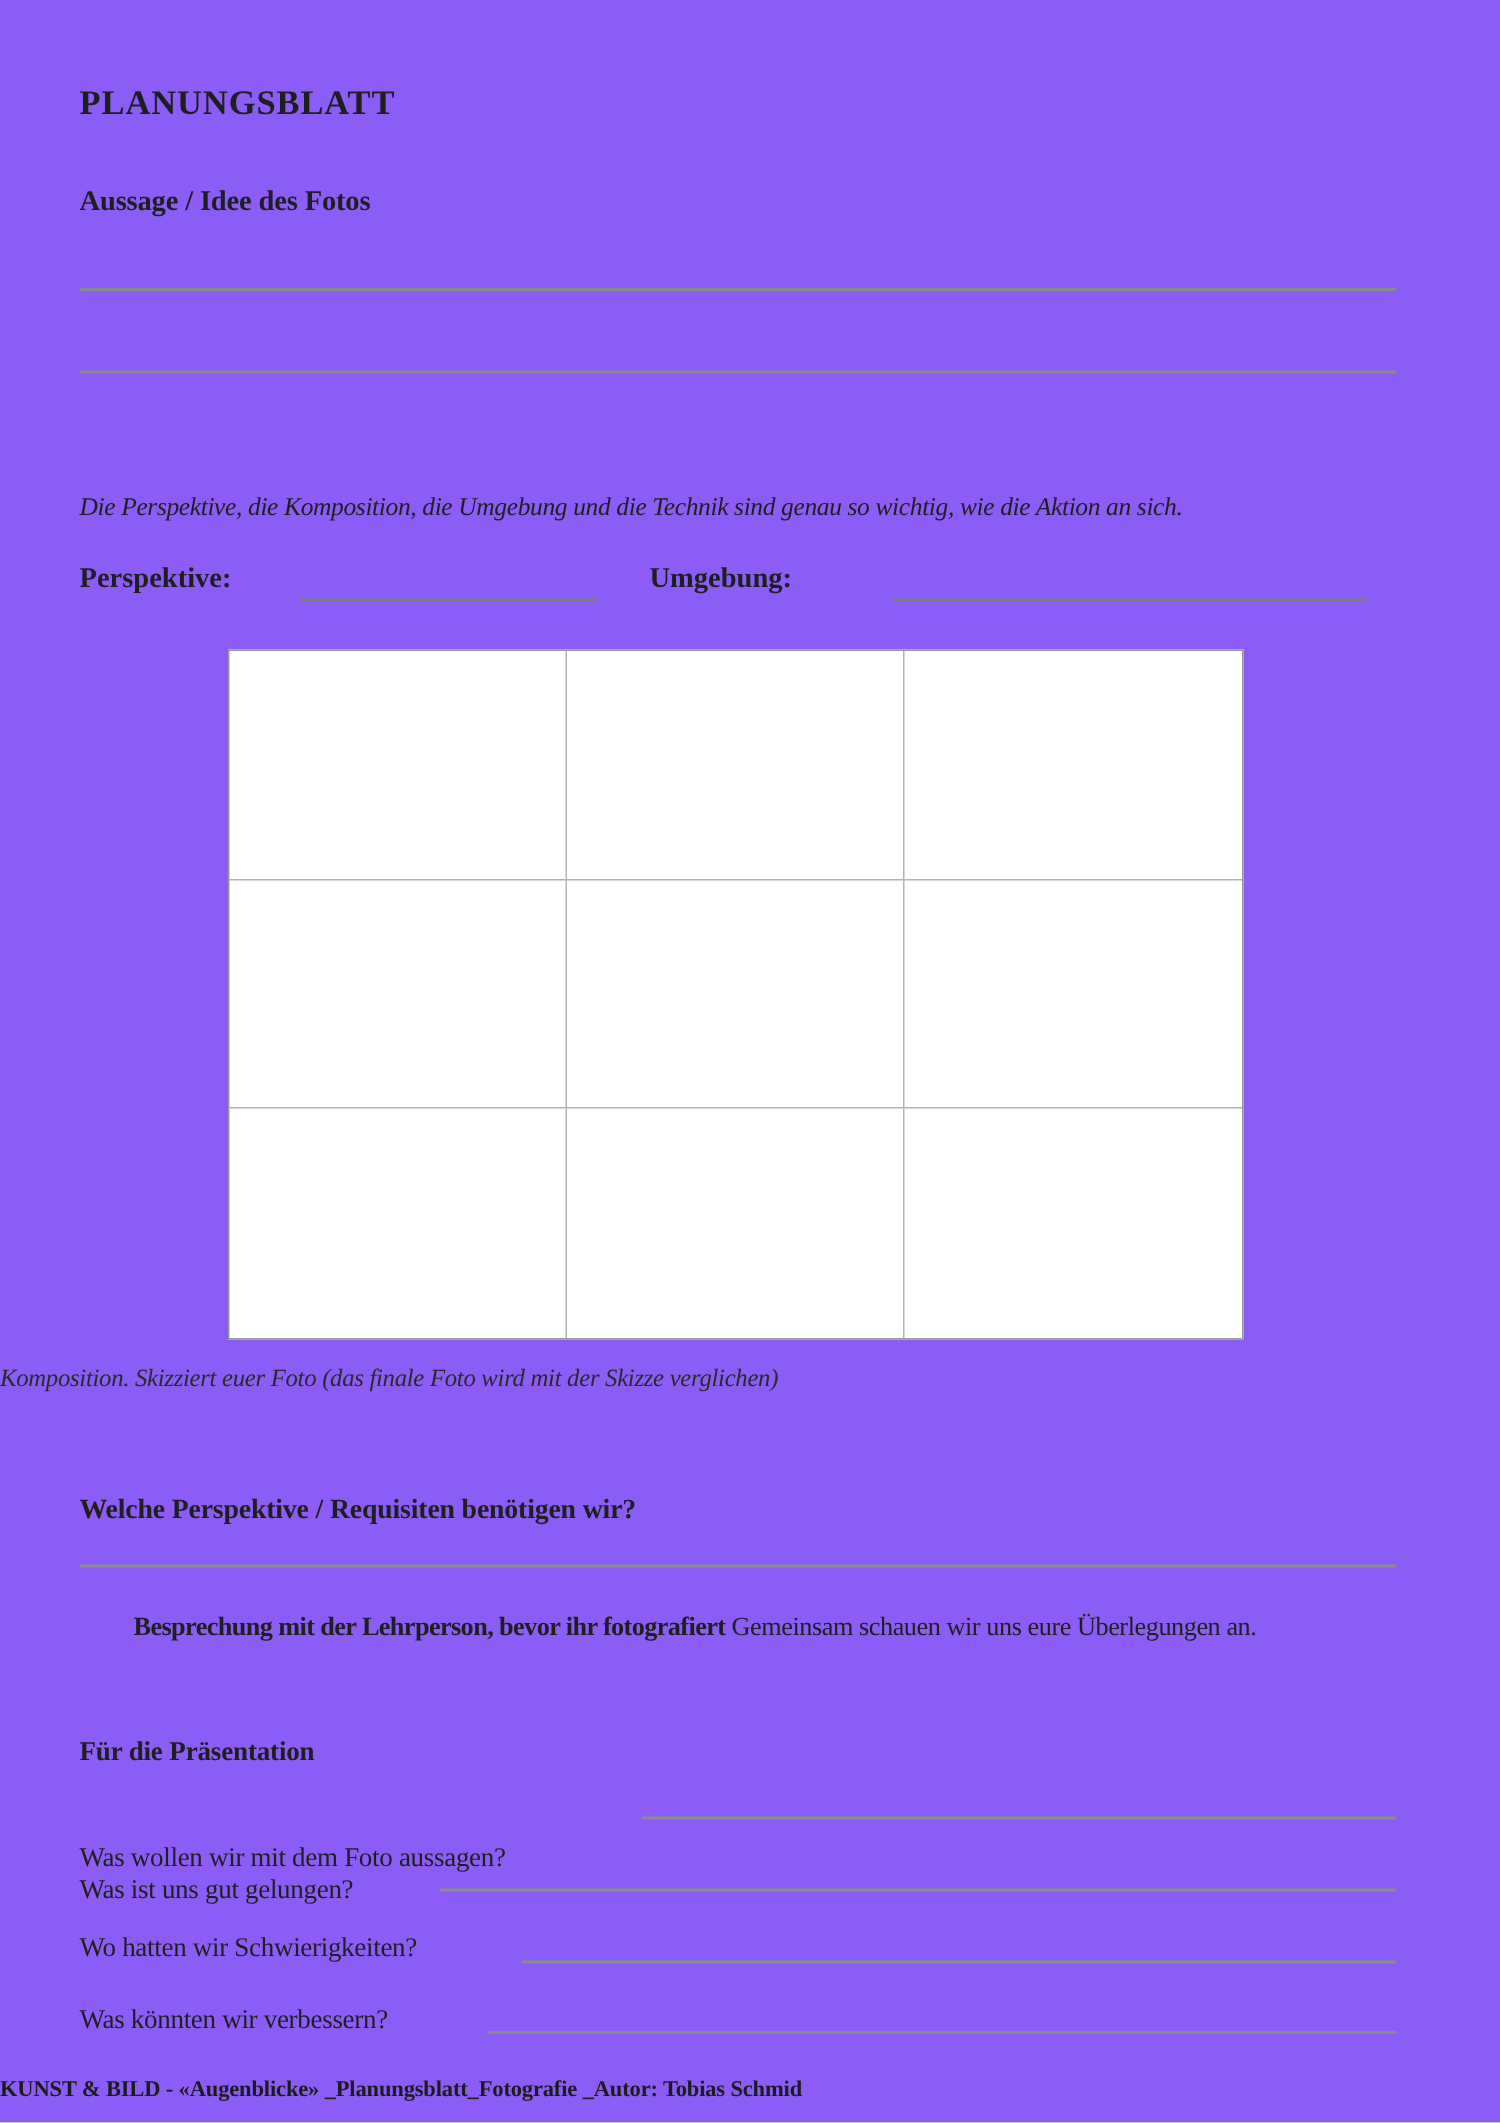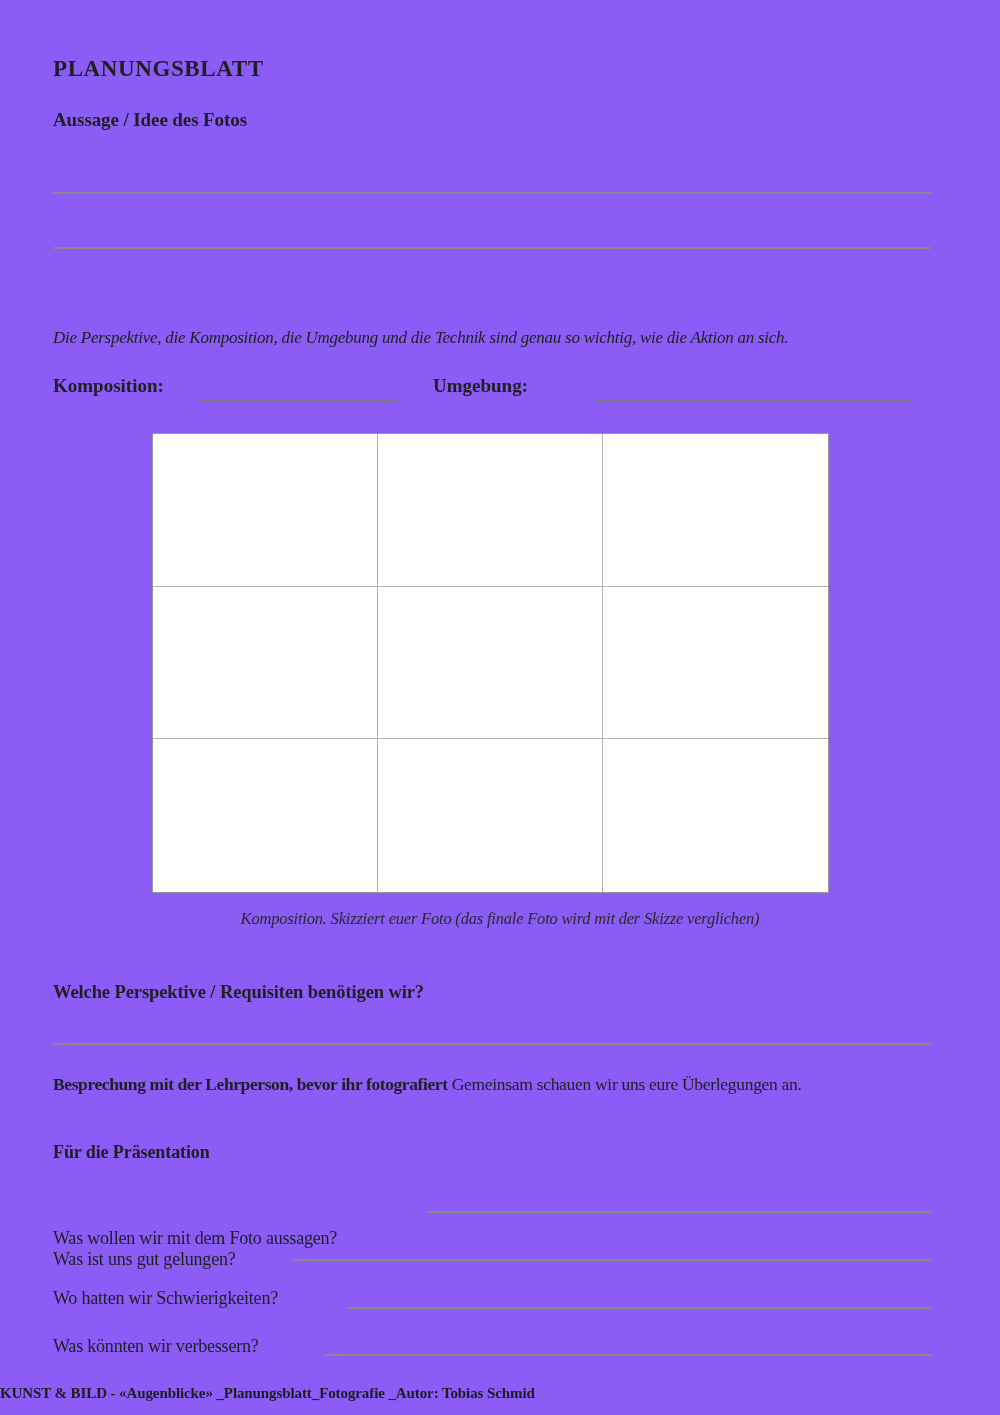--- a/index.html
+++ b/index.html
@@ -11,21 +11,21 @@
     font-family: Liberation Serif, serif;
     color: #1f1f1f;
     overflow: hidden;
   }
   .abs { position: absolute; }
 
   .doc-title {
     left: 53px; top: 56px;
     font-size: 23px; font-weight: bold; letter-spacing: 0.6px;
   }
-  .h-bold { font-weight: bold; font-size: 18.5px; letter-spacing: -0.1px; }
+  .h-bold { font-weight: bold; font-size: 18.5px; letter-spacing: -0.1px; margin-top: 15px; }
   .aussage-heading   { left: 53px; top: 109px; font-size: 19px; }
   .wie-heading       { left: 53px; top: 302px; }
   .wie-subheading    { left: 53px; top: 328px; font-size: 17px; font-style: italic; letter-spacing: -0.25px; }
 
   .field-label { font-weight: bold; font-size: 19px; }
   .perspektive-label { left: 53px;  top: 375px; }
   .umgebung-label    { left: 433px; top: 375px; }
 
   .rule { position: absolute; height: 2px; background: #8a8a8a; }
   .rule-thin { height: 1.5px; background: #7d7d7d; }
@@ -53,29 +53,29 @@
   }
   .sketch-grid .cell {
     border-right: 1px solid #b3b3b3;
     border-bottom: 1px solid #b3b3b3;
   }
   .sketch-grid .cell:nth-child(3n) { border-right: none; }
   .sketch-grid .cell:nth-child(n+7) { border-bottom: none; }
 
   .grid-caption {
     left: 0; top: 909px; width: 1000px;
-    text-align: center;
+    text-align: left;
     font-size: 16.5px; font-style: italic; letter-spacing: -0.2px;
     color: #2a2a2a;
   }
 
   .hilfsmittel-heading { left: 53px; top: 982px; }
 
   .besprechung-row { left: 53px; top: 1074px; width: 900px; font-size: 17.5px; letter-spacing: -0.3px; white-space: nowrap; }
-  .besprechung-row .bold-part { font-weight: bold; letter-spacing: -0.4px; }
+  .besprechung-row .bold-part { font-weight: bold; letter-spacing: -0.4px; margin-left: 36px; }
 
   .praesentation-heading { left: 53px; top: 1142px; font-size: 18px; }
 
   .q-label { font-size: 18px; letter-spacing: -0.2px; }
   .q1-label { left: 53px; top: 1192px; margin-top: 36px; }
   .q2-label { left: 53px; top: 1249px; }
   .q3-label { left: 53px; top: 1288px; }
   .q4-label { left: 53px; top: 1336px; }
 
   .page-footer {
@@ -91,21 +91,21 @@
 <div class="page">
 
   <div class="abs doc-title">PLANUNGSBLATT</div>
 
   <div class="abs h-bold aussage-heading">Aussage / Idee des Fotos</div>
   <div class="rule line-aussage-1"></div>
   <div class="rule line-aussage-2"></div>
 
   <div class="abs wie-subheading">Die Perspektive, die Komposition, die Umgebung und die Technik sind genau so wichtig, wie die Aktion an sich.</div>
 
-  <div class="abs field-label perspektive-label">Komposition:</div>
+  <div class="abs field-label perspektive-label">Perspektive:</div>
   <div class="rule rule-thin line-perspektive"></div>
   <div class="abs field-label umgebung-label">Umgebung:</div>
   <div class="rule rule-thin line-umgebung"></div>
 
   <div class="sketch-grid">
     <div class="cell"></div>
     <div class="cell"></div>
     <div class="cell"></div>
     <div class="cell"></div>
     <div class="cell"></div>

